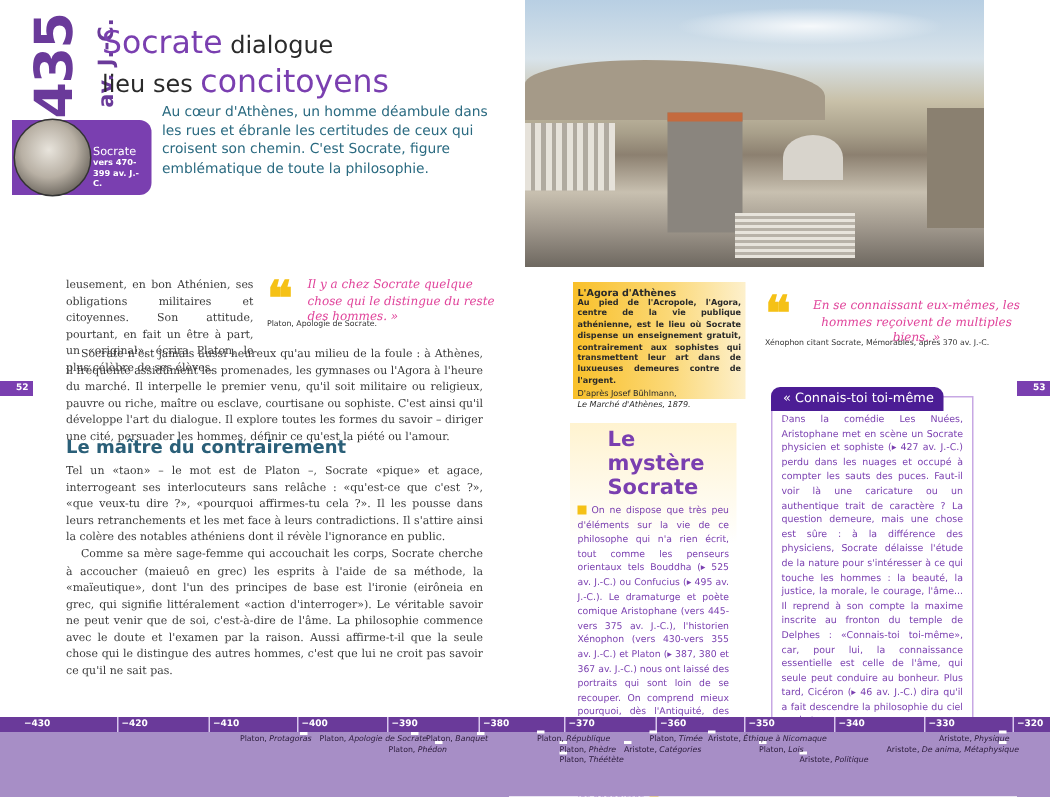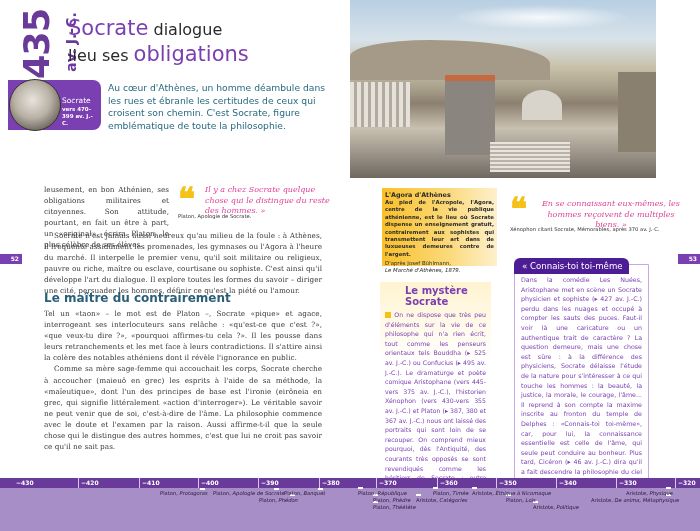--- a/index.html
+++ b/index.html
@@ -14,21 +14,21 @@
   .year-num { position: absolute; left: -8px; top: 18px; transform: rotate(-90deg); transform-origin: center; font-family: "DejaVu Sans", sans-serif; font-weight: bold; font-size: 35px; color: #6a3a9a; letter-spacing: -1px; width: 66px; text-align: center; }
   .year-era { position: absolute; left: 26px; top: 26px; transform: rotate(-90deg); font-family: "DejaVu Sans", sans-serif; font-weight: bold; font-size: 14px; color: #6a3a9a; width: 66px; text-align: center; }
   .title { position: absolute; left: 68px; top: 16px; font-family: "DejaVu Sans", sans-serif; font-size: 16px; color: #2a2a2a; line-height: 24px; }
   .title .accent { color: #7a3fb0; font-size: 21px; font-weight: normal; }
 
   
   .portrait-card { position: absolute; left: 8px; top: 80px; width: 93px; height: 50px; background: #7a3fb0; border-radius: 0 8px 8px 0; }
   .portrait { position: absolute; left: 9px; top: 79px; width: 52px; height: 52px; border-radius: 50%; background: radial-gradient(circle at 45% 40%, #e8e4dc 0%, #b8b0a4 45%, #5a554e 85%, #2a2a2a 100%); border: 1px solid #333; }
   .portrait-name { position: absolute; left: 62px; top: 96px; font-family: "DejaVu Sans", sans-serif; font-size: 7.5px; color: #ffffff; }
   .portrait-dates { position: absolute; left: 62px; top: 106px; font-family: "DejaVu Sans", sans-serif; font-size: 5.5px; color: #ffffff; font-weight: bold; line-height: 7px; width: 36px; }
-  .intro { position: absolute; left: 108px; top: 82px; width: 232px; font-family: "DejaVu Sans", sans-serif; font-size: 9.2px; line-height: 12.5px; color: #2a6a80; }
+  .intro { position: absolute; left: 108px; top: 69px; width: 232px; font-family: "DejaVu Sans", sans-serif; font-size: 9.2px; line-height: 12.5px; color: #2a6a80; }
 
   
   .h2 { position: absolute; left: 44px; font-family: "DejaVu Sans", sans-serif; font-size: 12px; color: #2a5f78; font-weight: bold; }
   .body-text { position: absolute; left: 44px; width: 278px; font-size: 7.3px; line-height: 11.1px; color: #3a3a3a; text-align: justify; }
   .body-text p { text-indent: 10px; }
   .body-text p.noindent { text-indent: 0; }
   .wrap-narrow { position: absolute; left: 44px; width: 125px; font-size: 7.3px; line-height: 11.1px; text-align: justify; }
 
   
   .quote-mark { position: absolute; font-family: "DejaVu Serif", serif; font-weight: bold; color: #f5c116; font-size: 32px; line-height: 26px; }
@@ -50,21 +50,21 @@
   .agora-img .clouds { position: absolute; left: 100px; top: 5px; width: 180px; height: 25px; background: radial-gradient(ellipse at center, rgba(255,255,255,0.85) 0%, rgba(255,255,255,0) 70%); }
 
   
   .caption-box { position: absolute; left: 32px; top: 188px; width: 115px; height: 78px; background: linear-gradient(90deg, #f9c02a 0%, #fbd876 55%, #fdf0cc 100%); padding: 3px 3px 3px 3px; font-family: "DejaVu Sans", sans-serif; color: #2a2a2a; }
   .caption-title { font-size: 6.4px; font-weight: bold; margin-bottom: 0; }
   .caption-text { font-size: 5.4px; line-height: 7.4px; font-weight: bold; text-align: justify; }
   .caption-credit { font-size: 5.4px; line-height: 7.2px; margin-top: 2px; }
 
   
   .mystery-box { position: absolute; left: 30px; top: 282px; width: 111px; height: 200px; background: linear-gradient(180deg, #fff3d0 0%, #ffffff 40%); border-left: 0; padding: 3px 5px; font-family: "DejaVu Sans", sans-serif; }
-  .mystery-title { font-size: 10px; color: #7a3fb0; font-weight: bold; margin-bottom: 3px; padding-left: 20px; }
+  .mystery-title { font-size: 14px; color: #7a3fb0; font-weight: bold; margin-bottom: 3px; padding-left: 20px; }
   .mystery-text { font-size: 6.2px; line-height: 9.6px; color: #7a3fb0; text-align: justify; }
   .sq { display: inline-block; width: 6px; height: 6px; background: #f5c116; vertical-align: middle; }
 
   
   .connais-box { position: absolute; left: 164px; top: 264px; width: 135px; height: 225px; border: 1.5px solid #c7a8e4; border-radius: 0 0 8px 8px; padding: 10px 6px 6px 6px; font-family: "DejaVu Sans", sans-serif; }
   .connais-label { position: absolute; left: 164px; top: 258px; width: 115px; height: 16px; background: #4c1d95; border-radius: 6px 6px 0 0; color: #fff; font-family: "DejaVu Sans", sans-serif; font-size: 8.6px; line-height: 16px; padding-left: 8px; }
   .connais-text { font-size: 6.3px; line-height: 9.6px; color: #7a3fb0; text-align: justify; }
 
   
   .timeline { position: absolute; left: 0; top: 478px; width: 700px; height: 53px; background: #a78ec6; }
@@ -77,21 +77,21 @@
 </head>
 <body>
 
 <div class="page-left">
   <div class="year-block">
     <div class="year-num">435</div>
     <div class="year-era">av. J.-C.</div>
   </div>
   <div class="title">
     <span class="accent">Socrate</span><span> dialogue</span><br>
-    <span>lieu ses </span><span class="accent">obligations</span>
+    <span>lieu ses </span><span class="accent">concitoyens</span>
   </div>
 
   <div class="portrait-card"></div>
   <div class="portrait"></div>
   <div class="portrait-name">Socrate</div>
   <div class="portrait-dates">vers 470-399 av. J.-C.</div>
   <div class="intro">Au cœur d'Athènes, un homme déambule dans les rues et ébranle les certitudes de ceux qui croisent son chemin. C'est Socrate, figure emblématique de toute la philosophie.</div>
 
   <div class="wrap-narrow" style="top:184px;">leusement, en bon Athénien, ses obligations militaires et citoyennes. Son attitude, pourtant, en fait un être à part, un «original», écrira Platon, le plus célèbre de ses élèves.</div>
 

